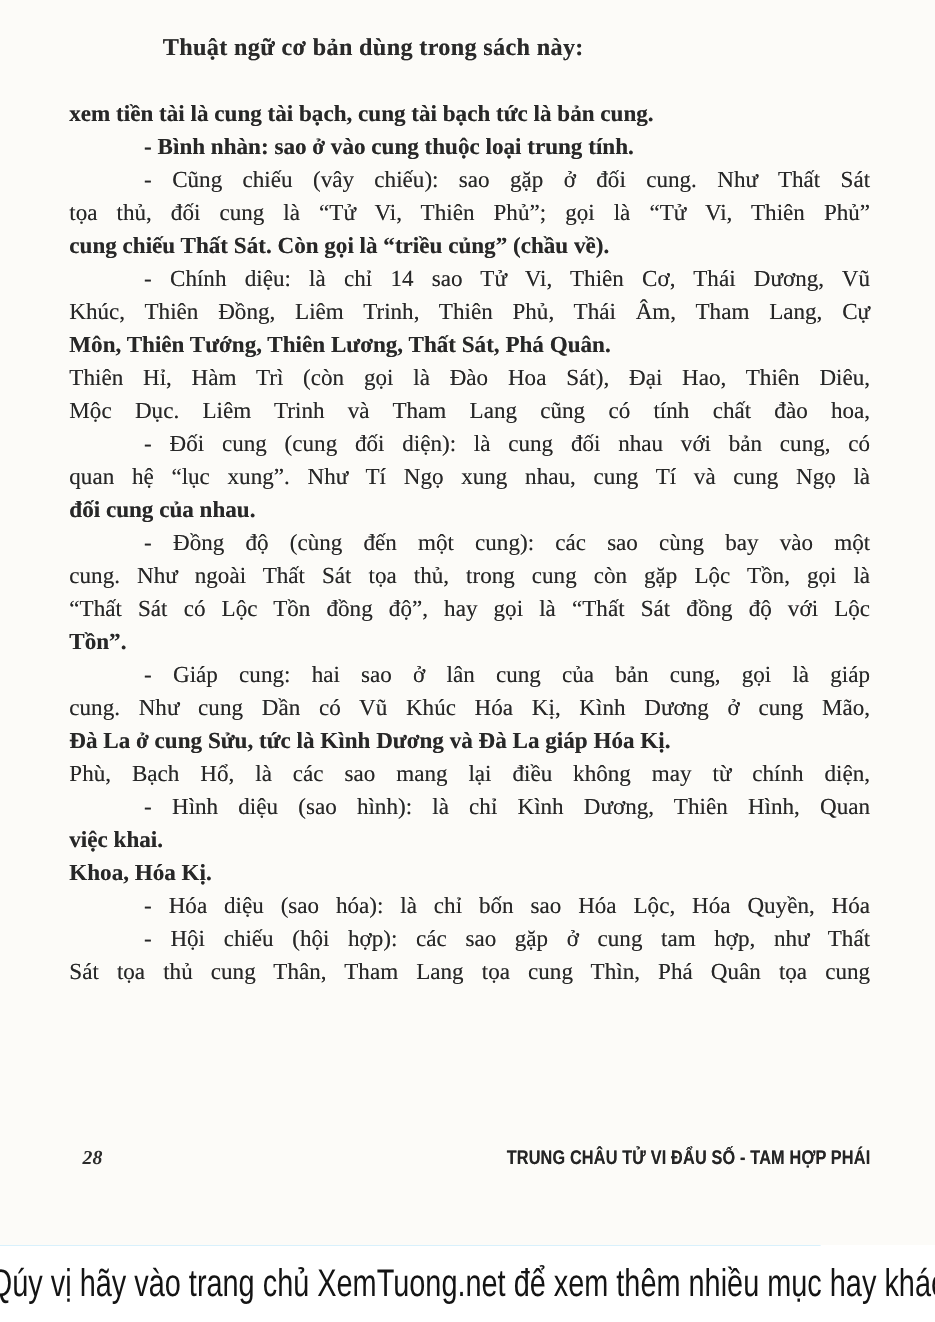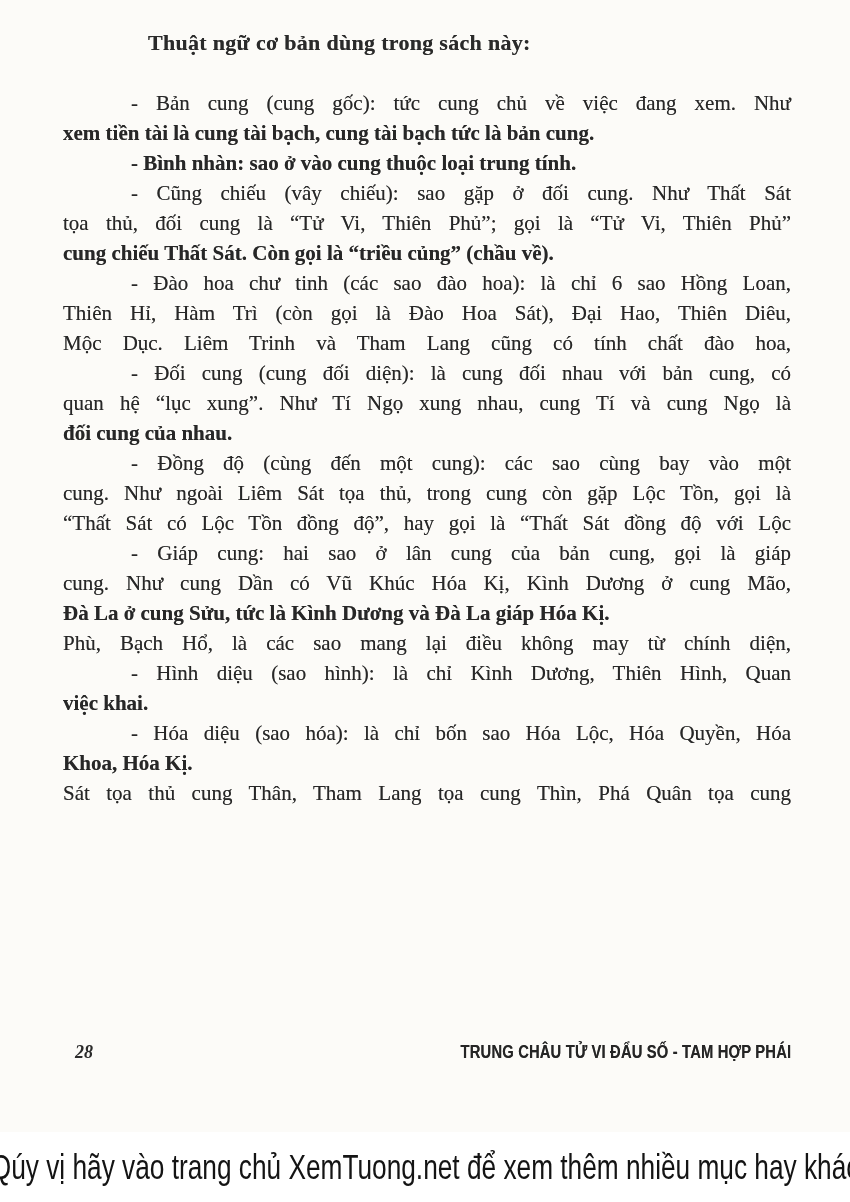--- a/index.html
+++ b/index.html
@@ -131,61 +131,66 @@
 <body>
 
 <div class="page">
 
   <div class="scan-area">
 
     <div class="heading">Thuật ngữ cơ bản dùng trong sách này:</div>
 
     <div class="body-text">
         <div class="para">
-          <div class="line first">- Bản cung (cung gốc): tức cung chủ về việc đang xem. Như</div>
           <div class="line last">xem tiền tài là cung tài bạch, cung tài bạch tức là bản cung.</div>
         </div>
         <div class="para">
           <div class="line first last">- Bình nhàn: sao ở vào cung thuộc loại trung tính.</div>
         </div>
         <div class="para">
           <div class="line first">- Cũng chiếu (vây chiếu): sao gặp ở đối cung. Như Thất Sát</div>
           <div class="line">tọa thủ, đối cung là “Tử Vi, Thiên Phủ”; gọi là “Tử Vi, Thiên Phủ”</div>
           <div class="line last">cung chiếu Thất Sát. Còn gọi là “triều củng” (chầu về).</div>
         </div>
         <div class="para">
-          <div class="line first">- Đào hoa chư tinh (các sao đào hoa): là chỉ 6 sao Hồng Loan,</div>
+          <div class="line first">- Chính diệu: là chỉ 14 sao Tử Vi, Thiên Cơ, Thái Dương, Vũ</div>
+          <div class="line">Khúc, Thiên Đồng, Liêm Trinh, Thiên Phủ, Thái Âm, Tham Lang, Cự</div>
+          <div class="line last">Môn, Thiên Tướng, Thiên Lương, Thất Sát, Phá Quân.</div>
+        </div>
+        <div class="para">
           <div class="line">Thiên Hỉ, Hàm Trì (còn gọi là Đào Hoa Sát), Đại Hao, Thiên Diêu,</div>
           <div class="line">Mộc Dục. Liêm Trinh và Tham Lang cũng có tính chất đào hoa,</div>
         </div>
         <div class="para">
           <div class="line first">- Đối cung (cung đối diện): là cung đối nhau với bản cung, có</div>
           <div class="line">quan hệ “lục xung”. Như Tí Ngọ xung nhau, cung Tí và cung Ngọ là</div>
           <div class="line last">đối cung của nhau.</div>
         </div>
         <div class="para">
           <div class="line first">- Đồng độ (cùng đến một cung): các sao cùng bay vào một</div>
-          <div class="line">cung. Như ngoài Liêm Sát tọa thủ, trong cung còn gặp Lộc Tồn, gọi là</div>
+          <div class="line">cung. Như ngoài Thất Sát tọa thủ, trong cung còn gặp Lộc Tồn, gọi là</div>
           <div class="line">“Thất Sát có Lộc Tồn đồng độ”, hay gọi là “Thất Sát đồng độ với Lộc</div>
+          <div class="line last">Tồn”.</div>
         </div>
         <div class="para">
           <div class="line first">- Giáp cung: hai sao ở lân cung của bản cung, gọi là giáp</div>
           <div class="line">cung. Như cung Dần có Vũ Khúc Hóa Kị, Kình Dương ở cung Mão,</div>
           <div class="line last">Đà La ở cung Sửu, tức là Kình Dương và Đà La giáp Hóa Kị.</div>
         </div>
         <div class="para">
           <div class="line">Phù, Bạch Hổ, là các sao mang lại điều không may từ chính diện,</div>
           <div class="line first">- Hình diệu (sao hình): là chỉ Kình Dương, Thiên Hình, Quan</div>
           <div class="line last">việc khai.</div>
         </div>
         <div class="para">
+          <div class="line last">Khoa, Hóa Kị.</div>
           <div class="line first">- Hóa diệu (sao hóa): là chỉ bốn sao Hóa Lộc, Hóa Quyền, Hóa</div>
-          <div class="line last">Khoa, Hóa Kị.</div>
-        </div>
-        <div class="para">
+        </div>
+        <div class="para">
+          <div class="line first">- Hội chiếu (hội hợp): các sao gặp ở cung tam hợp, như Thất</div>
           <div class="line">Sát tọa thủ cung Thân, Tham Lang tọa cung Thìn, Phá Quân tọa cung</div>
         </div>
       </div>
 
 
     <div class="scan-footer">
       <span class="page-number">28</span>
       <span class="running-title">TRUNG CHÂU TỬ VI ĐẨU SỐ - TAM HỢP PHÁI</span>
     </div>
 

